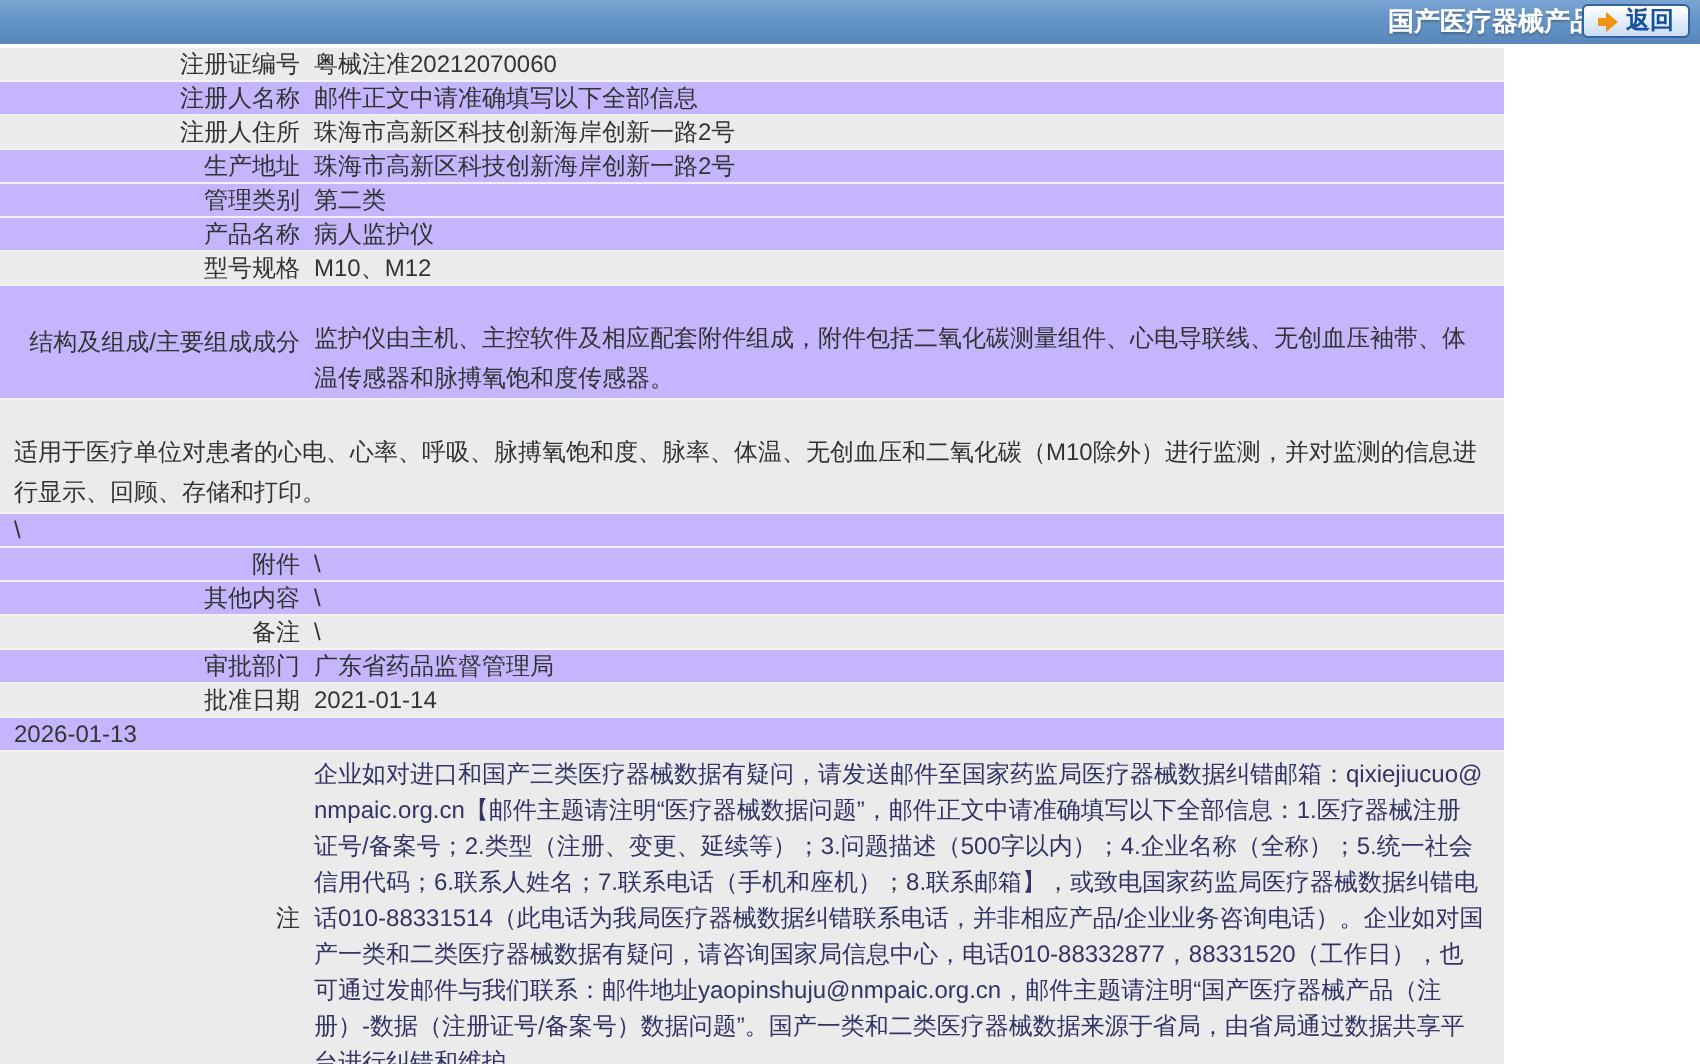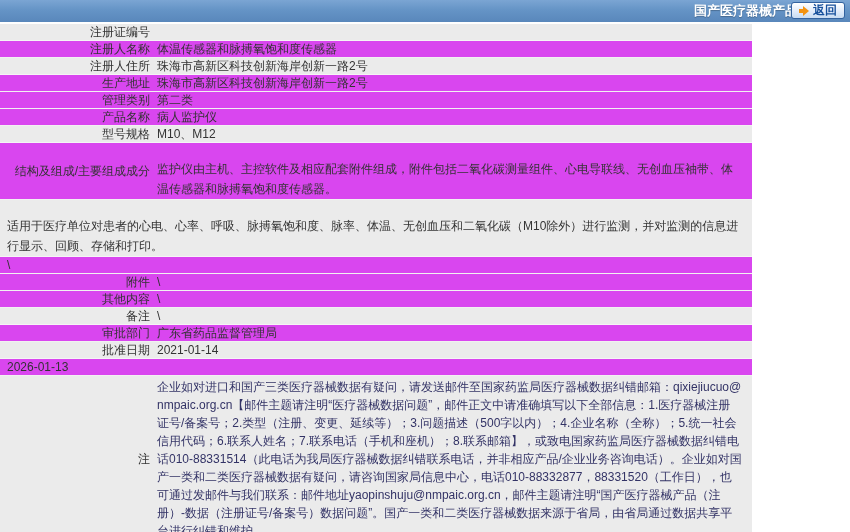--- a/index.html
+++ b/index.html
@@ -27,21 +27,21 @@
   }
   .arrow-right{display:inline-flex;align-items:center;}
   .arrow-right .tail{width:4px;height:4px;background:#f39312;display:inline-block;}
   .arrow-right .head{
     width:0;height:0;display:inline-block;
     border-left:6px solid #f39312;border-top:5px solid transparent;border-bottom:5px solid transparent;
   }
   
   .table{width:752px;}
   .row{
-    display:flex;align-items:stretch;background:#d946ef;
+    display:flex;align-items:stretch;background:#c4b5fd;
     border-bottom:1px solid #f1f1f1;min-height:16px;
   }
   .row.shade{background:#ebebeb;border-bottom-color:#f5f5f5;}
   .label-cell{
     width:150px;flex:0 0 150px;box-sizing:border-box;
     display:flex;align-items:center;justify-content:flex-end;
     font-size:12px;color:#333333;line-height:16px;white-space:nowrap;overflow:hidden;
   }
   .value-cell{
     flex:1;box-sizing:border-box;padding:0 10px 0 7px;
@@ -75,25 +75,26 @@
           <span class="tail"></span>
           <span class="head"></span>
         </span>
       <span>返回</span>
     </a>
   </div>
 
   <div class="table" id="table">
     <div class="row shade">
       <div class="label-cell">注册证编号</div>
+      <div class="value-cell">粤械注准20212070060</div>
     </div>
 
     <div class="row">
       <div class="label-cell">注册人名称</div>
-      <div class="value-cell">体温传感器和脉搏氧饱和度传感器</div>
+      <div class="value-cell">邮件正文中请准确填写以下全部信息</div>
     </div>
 
     <div class="row shade">
       <div class="label-cell">注册人住所</div>
       <div class="value-cell">珠海市高新区科技创新海岸创新一路2号</div>
     </div>
 
     <div class="row">
       <div class="label-cell">生产地址</div>
       <div class="value-cell">珠海市高新区科技创新海岸创新一路2号</div>

